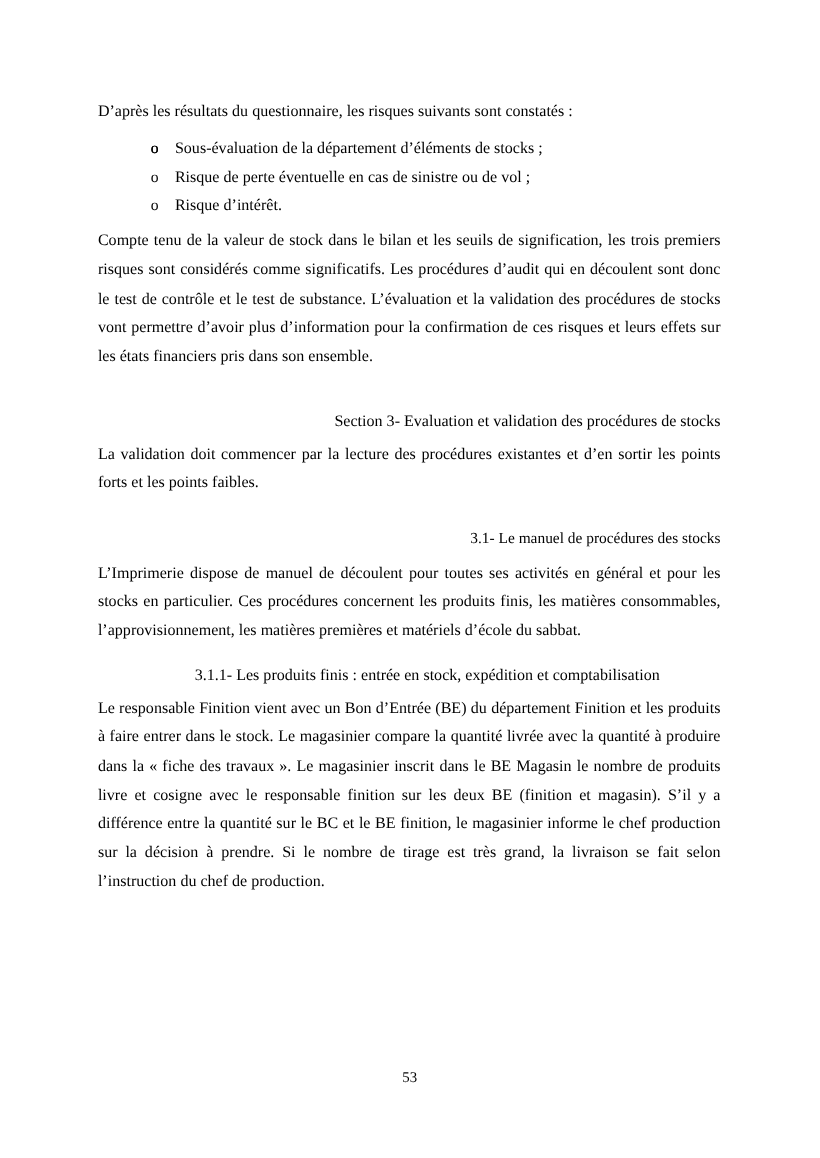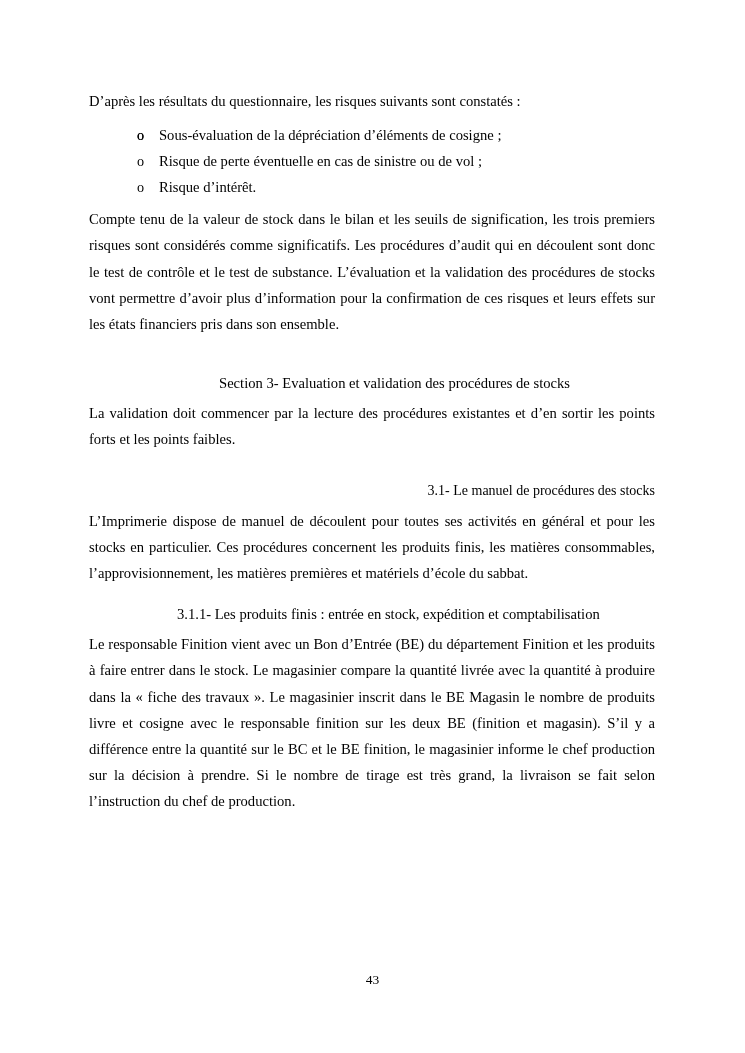--- a/index.html
+++ b/index.html
@@ -56,21 +56,21 @@
     height: 22px;
   }
   .spacer-sm {
     height: 12px;
   }
   .heading-section {
     font-size: 14.6px;
     line-height: 26px;
     margin: 0 0 4px 0;
     padding-left: 45px;
-    text-align: center;
+    text-align: right;
   }
   .heading-sub {
     font-size: 14px;
     line-height: 26px;
     margin: 0 0 4px 0;
     padding-left: 68px;
     text-align: right;
   }
   .heading-subsub {
     font-size: 14.6px;
@@ -97,21 +97,21 @@
 <div class="page">
 
   <p class="para para-intro">D’après les résultats du questionnaire, les risques suivants sont constatés :</p>
 
   <ul class="bullets">
     <li>
       <span class="marker">o</span>
     </li>
     <li>
       <span class="marker">o</span>
-      <span>Sous-évaluation de la dépréciation d’éléments de cosigne ;</span>
+      <span>Sous-évaluation de la département d’éléments de stocks ;</span>
     </li>
     <li>
       <span class="marker">o</span>
       <span>Risque de perte éventuelle en cas de sinistre ou de vol ;</span>
     </li>
     <li>
       <span class="marker">o</span>
       <span>Risque d’intérêt.</span>
     </li>
   </ul>
@@ -132,15 +132,15 @@
 
   <div class="spacer-sm"></div>
 
   <p class="heading-subsub">3.1.1-  Les produits finis : entrée en stock, expédition et comptabilisation</p>
 
   <p class="para">Le responsable Finition vient avec un Bon d’Entrée (BE) du département Finition et les produits à faire entrer dans le stock. Le magasinier compare la quantité livrée avec la quantité à produire dans la « fiche des travaux ». Le magasinier inscrit dans le BE Magasin le nombre de produits livre et cosigne avec le responsable finition sur les deux BE (finition et magasin). S’il y a différence entre la quantité sur le BC et le BE finition, le magasinier informe le chef production sur la décision à prendre. Si le nombre de tirage est très grand, la livraison se fait selon l’instruction du chef de production.</p>
 
   <div class="block-gap"></div>
 
 
-  <div class="page-number">43</div>
+  <div class="page-number">53</div>
 
 </div>
 
 </body></html>

